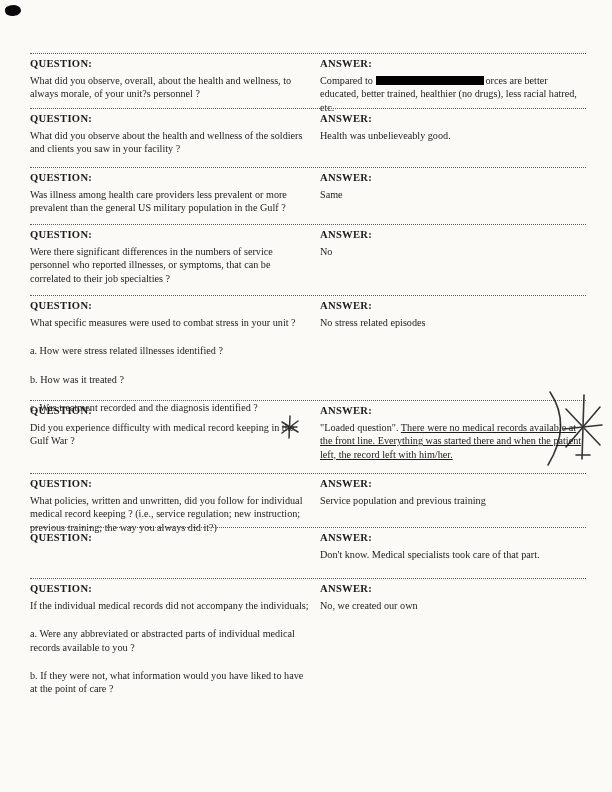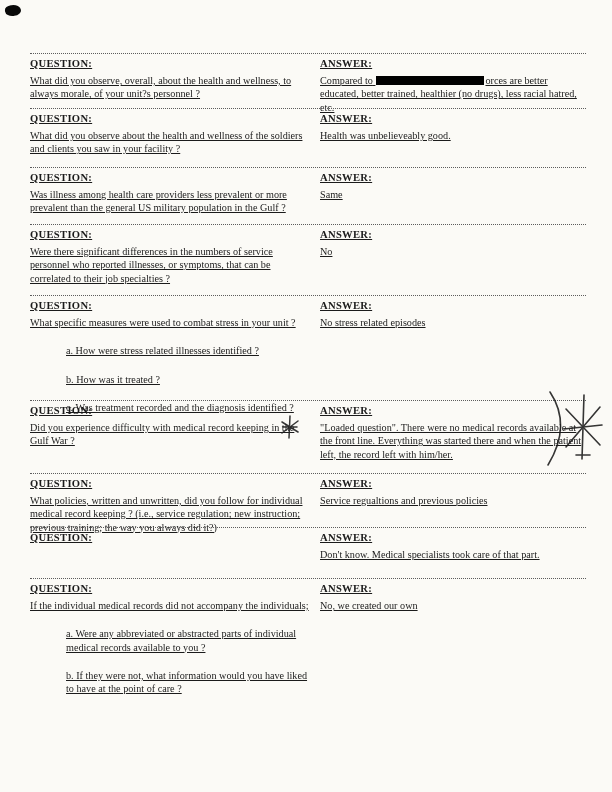--- a/index.html
+++ b/index.html
@@ -19,35 +19,34 @@
     transform:rotate(-7deg);
   }
   .content {
     position:absolute; left:30px; top:0; width:556px;
   }
   section.qa {
     position:absolute; left:0; width:556px;
     display:flex;
     border-top:1px dotted #5c5c5c;
     padding-top:4px;
-    text-decoration:underline;
   }
   .qcol { width:288px; padding-right:6px; }
   .acol { flex:1; padding-left:2px; }
   .label {
     font-weight:bold;
     font-size:10.6px;
     letter-spacing:.3px;
     margin-bottom:5px;
   }
   .text {
     font-size:10.2px;
     line-height:1.3;
   }
-  .sub { font-size:10.2px; line-height:1.3; margin-top:15px;margin-left:36px; }
+  .sub { font-size:10.2px; line-height:1.3; margin-top:15px; }
   .u { text-decoration:underline; }
   .redacted {
     display:inline-block;
     width:108px; height:9px;
     background:#000;
     vertical-align:-1px;
     margin:0 1px;
   }
   .hand { position:absolute; pointer-events:none; }
   .hand svg { display:block; }
@@ -152,21 +151,21 @@
     </div>
   </section>
 
   <section class="qa" style="top:473px">
     <div class="qcol">
       <div class="label">QUESTION:</div>
       <div class="text">What policies, written and unwritten, did you follow for individual medical record keeping ? (i.e., service regulation; new instruction; previous training; the way you always did it?)</div>
     </div>
     <div class="acol">
       <div class="label">ANSWER:</div>
-      <div class="text">Service regualtions and previous policies</div>
+      <div class="text">Service population and previous training</div>
     </div>
   </section>
 
   <section class="qa" style="top:527px">
     <div class="qcol">
       <div class="label">QUESTION:</div>
     </div>
     <div class="acol">
       <div class="label">ANSWER:</div>
       <div class="text">Don't know.  Medical specialists took care of that part.</div>

